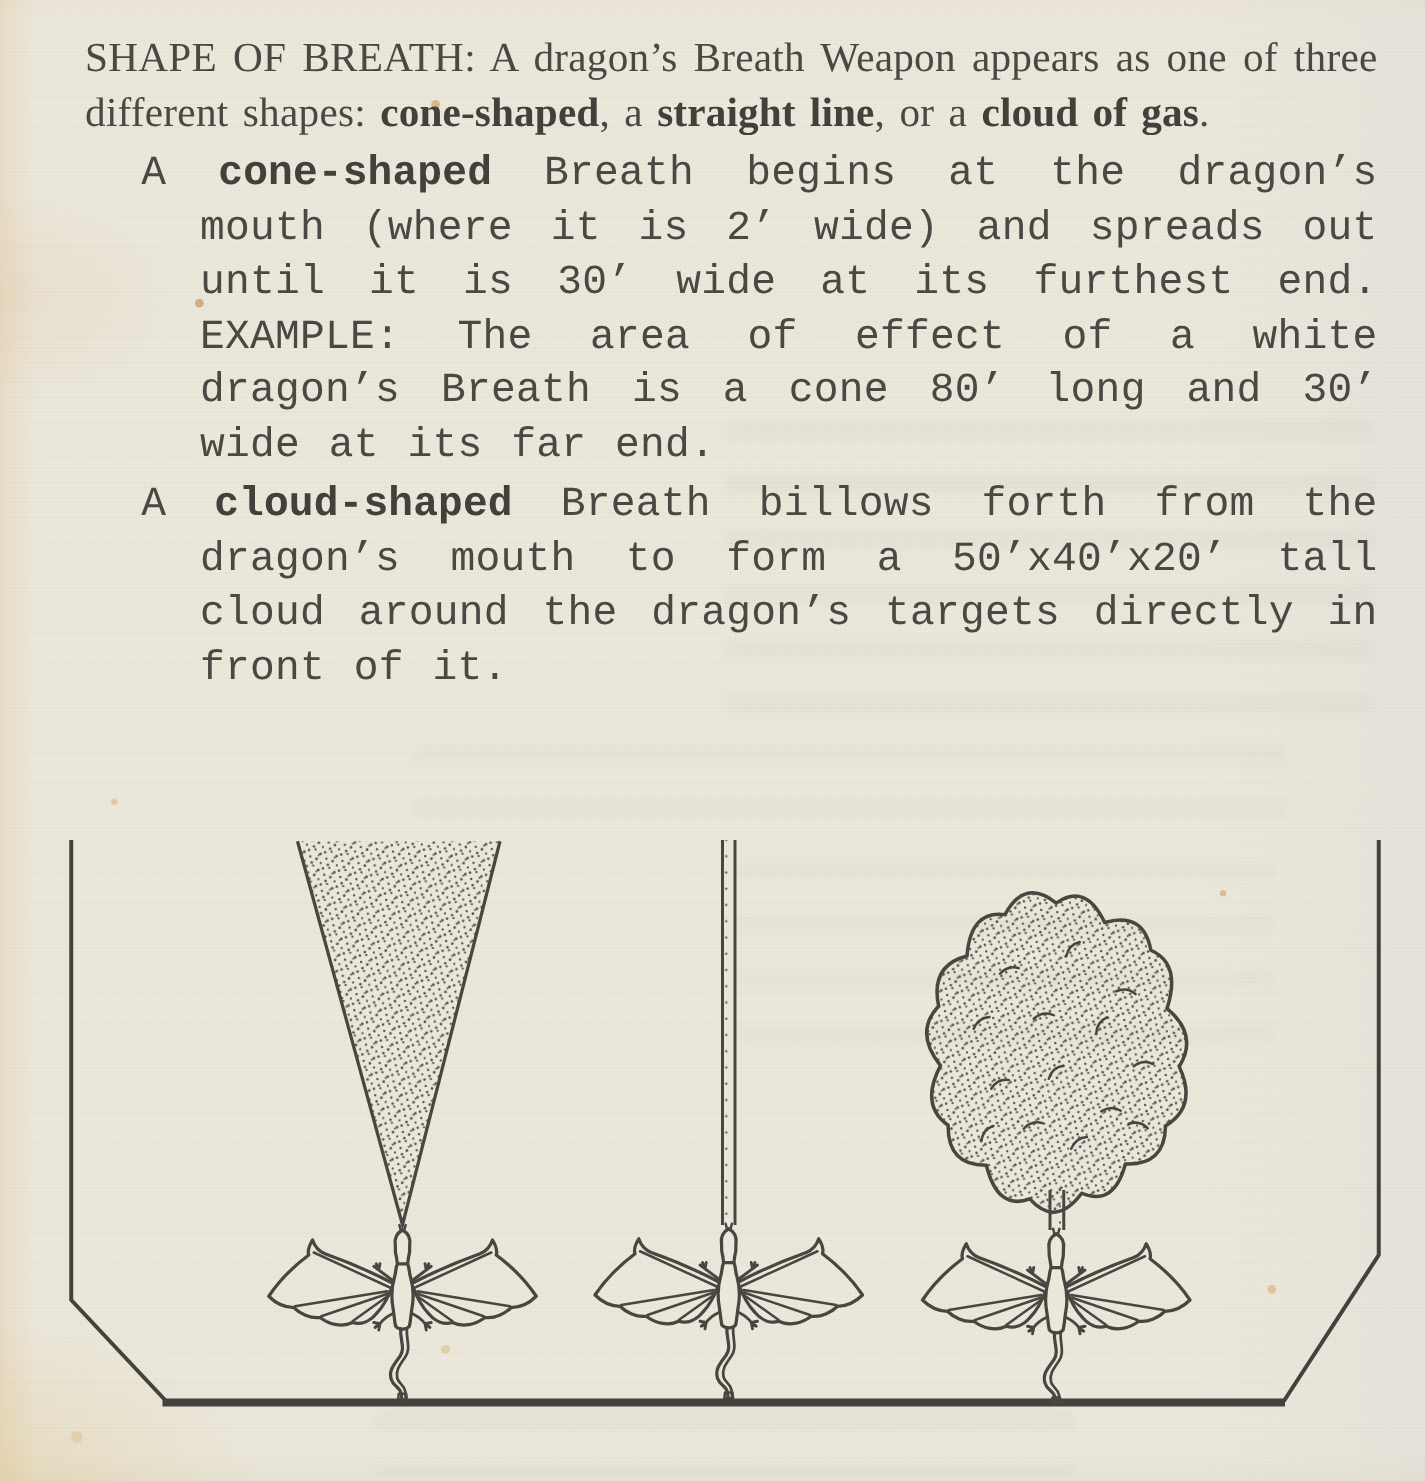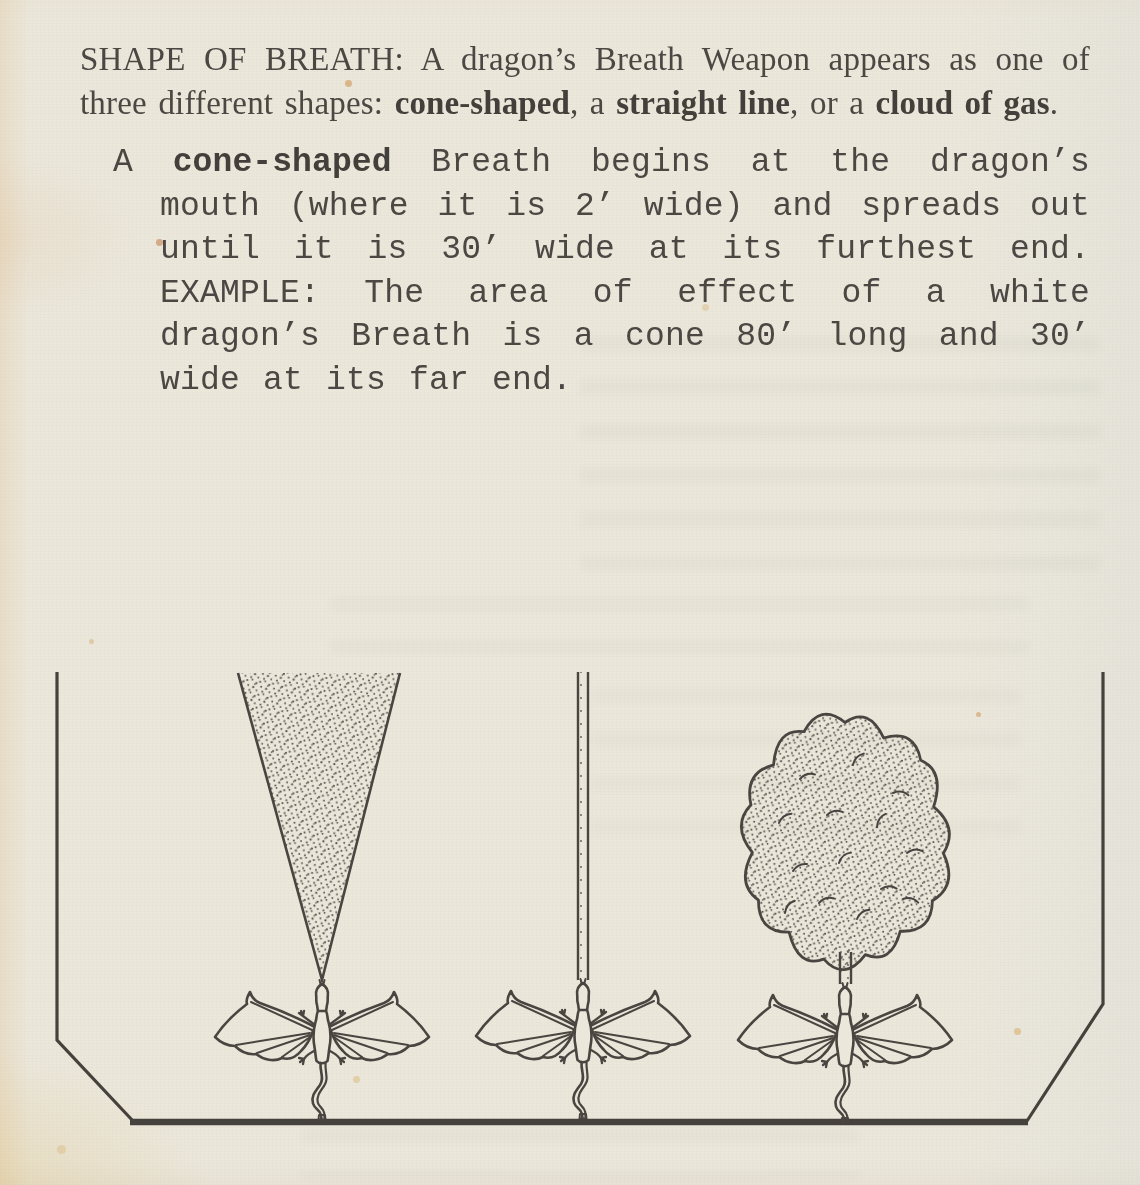--- a/index.html
+++ b/index.html
@@ -16,21 +16,21 @@
       linear-gradient(180deg, rgba(230,220,200,.25), rgba(230,220,200,0) 1.5%),
       repeating-linear-gradient(0deg, rgba(120,110,90,.022) 0 1px, rgba(0,0,0,0) 1px 3px),
       repeating-linear-gradient(90deg, rgba(120,110,90,.015) 0 1px, rgba(0,0,0,0) 1px 4px);
     font-family:"Liberation Serif","DejaVu Serif",serif;
     color:#4b4743;
   }
   .article{
     position:absolute;left:64px;top:22px;width:1042px;z-index:2;
   }
   .para{
-    margin:16px;padding:0;
+    margin:4px;padding:0;
     font-size:33px;line-height:43.5px;
     text-align:justify;
     word-spacing:3px;letter-spacing:.2px;
   }
   .para b{font-weight:700;color:#433f3a;letter-spacing:.1px;}
   .para.hang{margin-left:96px;text-indent:-47px;font-family:Liberation Mono, monospace;}
   .fig{position:absolute;left:0;top:0;z-index:2;}
   .ghost{
     position:absolute;z-index:1;filter:blur(3px);opacity:.5;border-radius:8px;
     background:repeating-linear-gradient(180deg,
@@ -60,20 +60,21 @@
 
   <div class="ghost gA"></div>
   <div class="ghost gB"></div>
   <div class="ghost gC"></div>
   <div class="ghost gD"></div>
   <div class="specks"></div>
 
   <div class="article">
       <p class="para"><span>SHAPE OF BREATH: A dragon’s Breath Weapon appears as one of three different shapes: </span><b>cone-shaped</b><span>, a </span><b>straight line</b><span>, or a </span><b>cloud of gas</b><span>.</span></p>
       <p class="para hang"><span>A </span><b>cone-shaped</b><span> Breath begins at the dragon’s mouth (where it is 2’ wide) and spreads out until it is 30’ wide at its furthest end. EXAMPLE: The area of effect of a white dragon’s Breath is a cone 80’ long and 30’ wide at its far end.</span></p>
+      <p class="para hang"><span>A </span><b>cloud-shaped</b><span> Breath billows forth from the dragon’s mouth to form a 50’x40’x20’ tall cloud around the dragon’s targets directly in front of it.</span></p>
     </div>
 
   <svg class="fig" width="1140" height="1185" viewBox="0 0 1140 1185">
     <defs>
       <pattern id="stip" width="13" height="13" patternUnits="userSpaceOnUse" patternTransform="rotate(8)">
         <g fill="#55504a">
           <circle cx="1.5" cy="2" r="1.05"></circle>
           <circle cx="6.5" cy="0.8" r="0.9"></circle>
           <circle cx="11" cy="3.8" r="1.1"></circle>
           <circle cx="3.2" cy="6.8" r="0.95"></circle>

